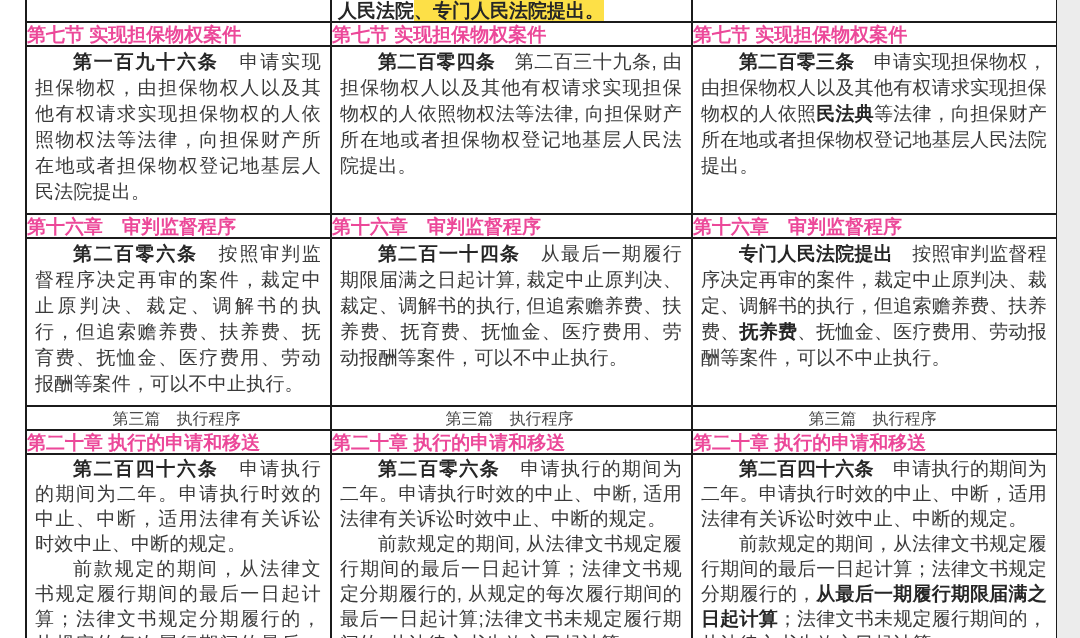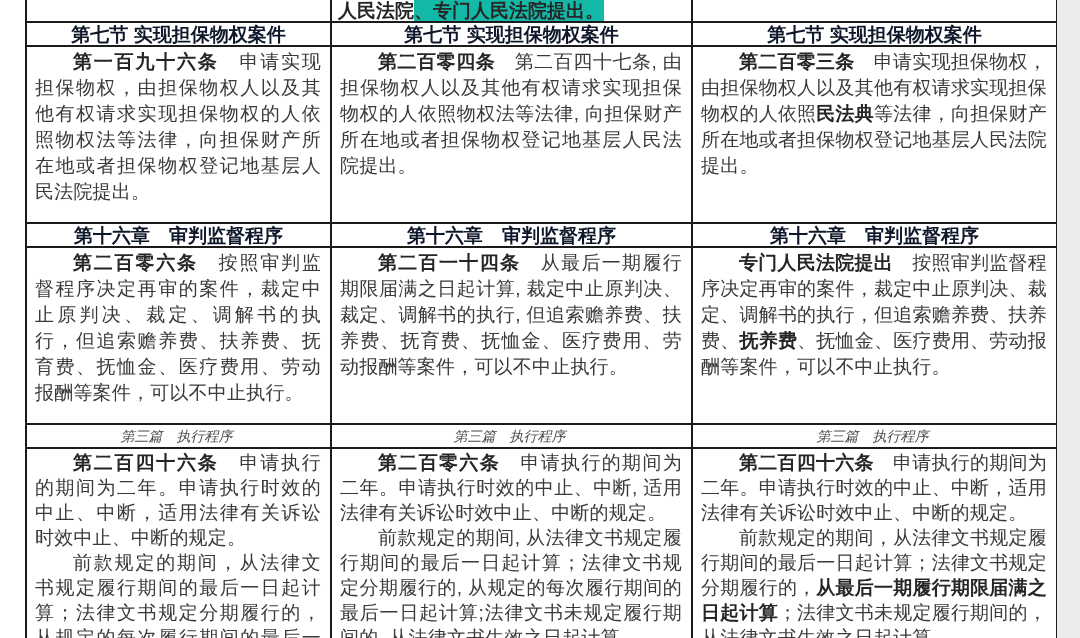--- a/index.html
+++ b/index.html
@@ -14,42 +14,42 @@
     position:absolute;left:25px;top:0;
     width:1031px;border-collapse:collapse;table-layout:fixed;
     background:#ffffff;
   }
   table.cmp td{
     border:2px solid #1b1b1b;
     vertical-align:top;overflow:hidden;
   }
   tr.continuation-row td{border-top:none;}
   td.body-cell{
-    padding:2px 9px 17px 8px;
+    padding:2px 9px 8px 8px;
     font-size:19px;line-height:26px;
     text-align:justify;text-justify:inter-character;
     letter-spacing:0.2px;
   }
   td.body-cell.tight{line-height:25px;padding-top:1px;}
   td.hdr-cell{
-    text-align:center;font-weight:700;font-size:19px;
-    line-height:21px;padding:1px 0 0 0;white-space:nowrap;color:#0f172a;
+    text-align:left;font-weight:700;font-size:19px;
+    line-height:21px;padding:1px 0 0 0;white-space:nowrap;color:#ec4899;
   }
   td.part-cell{
-    text-align:center;font-weight:400;font-size:14px;
-    line-height:21px;padding:1px 4px 0 0;white-space:nowrap;color:#4b4b4b;font-style:italic;
+    text-align:center;font-weight:400;font-size:16px;
+    line-height:21px;padding:1px 4px 0 0;white-space:nowrap;color:#4b4b4b;
   }
   td.cont-cell{
     font-size:19px;font-weight:700;line-height:21px;
     padding:0 6px 0 6px;color:#2e2e2e;white-space:nowrap;
   }
   p.para{margin:0;text-indent:2em;}
   p.para.noindent{text-indent:0;}
   .seg-b{font-weight:700;color:#262626;text-align:center;}
-  .seg-hl{background:#14b8a6;}
+  .seg-hl{background:#fde047;}
 </style>
 </head>
 <body>
 
 <div class="page">
   <table class="cmp">
     <colgroup>
         <col style="width: 305px;">
         <col style="width: 361px;">
         <col style="width: 365px;">
@@ -65,21 +65,21 @@
         <tr class="section-header-row" style="height: 23px;">
           <td class="hdr-cell">第七节 实现担保物权案件</td>
           <td class="hdr-cell">第七节 实现担保物权案件</td>
           <td class="hdr-cell">第七节 实现担保物权案件</td>
         </tr>
         <tr class="article-row" style="height: 132px;">
           <td class="body-cell">
             <p class="para"><span class="seg-b">第一百九十六条</span><span>　申请实现担保物权，由担保物权人以及其他有权请求实现担保物权的人依照物权法等法律，向担保财产所在地或者担保物权登记地基层人民法院提出。</span></p>
           </td>
           <td class="body-cell">
-            <p class="para"><span class="seg-b">第二百零四条</span><span>　第二百四十七条, 由担保物权人以及其他有权请求实现担保物权的人依照物权法等法律, 向担保财产所在地或者担保物权登记地基层人民法院提出。</span></p>
+            <p class="para"><span class="seg-b">第二百零四条</span><span>　第二百三十九条, 由担保物权人以及其他有权请求实现担保物权的人依照物权法等法律, 向担保财产所在地或者担保物权登记地基层人民法院提出。</span></p>
           </td>
           <td class="body-cell">
             <p class="para"><span class="seg-b">第二百零三条</span><span>　申请实现担保物权，由担保物权人以及其他有权请求实现担保物权的人依照</span><span class="seg-b">民法典</span><span>等法律，向担保财产所在地或者担保物权登记地基层人民法院提出。</span></p>
           </td>
         </tr>
         <tr class="section-header-row" style="height: 23px;">
           <td class="hdr-cell">第十六章　审判监督程序</td>
           <td class="hdr-cell">第十六章　审判监督程序</td>
           <td class="hdr-cell">第十六章　审判监督程序</td>
         </tr>
@@ -92,20 +92,25 @@
           </td>
           <td class="body-cell">
             <p class="para"><span class="seg-b">专门人民法院提出</span><span>　按照审判监督程序决定再审的案件，裁定中止原判决、裁定、调解书的执行，但追索赡养费、扶养费、</span><span class="seg-b">抚养费</span><span>、抚恤金、医疗费用、劳动报酬等案件，可以不中止执行。</span></p>
           </td>
         </tr>
         <tr class="part-header-row" style="height: 23px;">
           <td class="part-cell">第三篇　执行程序</td>
           <td class="part-cell">第三篇　执行程序</td>
           <td class="part-cell">第三篇　执行程序</td>
         </tr>
+        <tr class="section-header-row" style="height: 24px;">
+          <td class="hdr-cell">第二十章 执行的申请和移送</td>
+          <td class="hdr-cell">第二十章 执行的申请和移送</td>
+          <td class="hdr-cell">第二十章 执行的申请和移送</td>
+        </tr>
         <tr class="article-row" style="height: 249px;">
           <td class="body-cell tight">
             <p class="para"><span class="seg-b">第二百四十六条</span><span>　申请执行的期间为二年。申请执行时效的中止、中断，适用法律有关诉讼时效中止、中断的规定。</span></p>
             <p class="para"><span>前款规定的期间，从法律文书规定履行期间的最后一日起计算；法律文书规定分期履行的，从规定的每次履行期间的最后一日起计算；法律文书未规定履行期间的，从法律文书生效之日起计算。</span></p>
           </td>
           <td class="body-cell tight">
             <p class="para"><span class="seg-b">第二百零六条</span><span>　申请执行的期间为二年。申请执行时效的中止、中断, 适用法律有关诉讼时效中止、中断的规定。</span></p>
             <p class="para"><span>前款规定的期间, 从法律文书规定履行期间的最后一日起计算；法律文书规定分期履行的, 从规定的每次履行期间的最后一日起计算;法律文书未规定履行期间的, 从法律文书生效之日起计算。</span></p>
           </td>
           <td class="body-cell tight">

